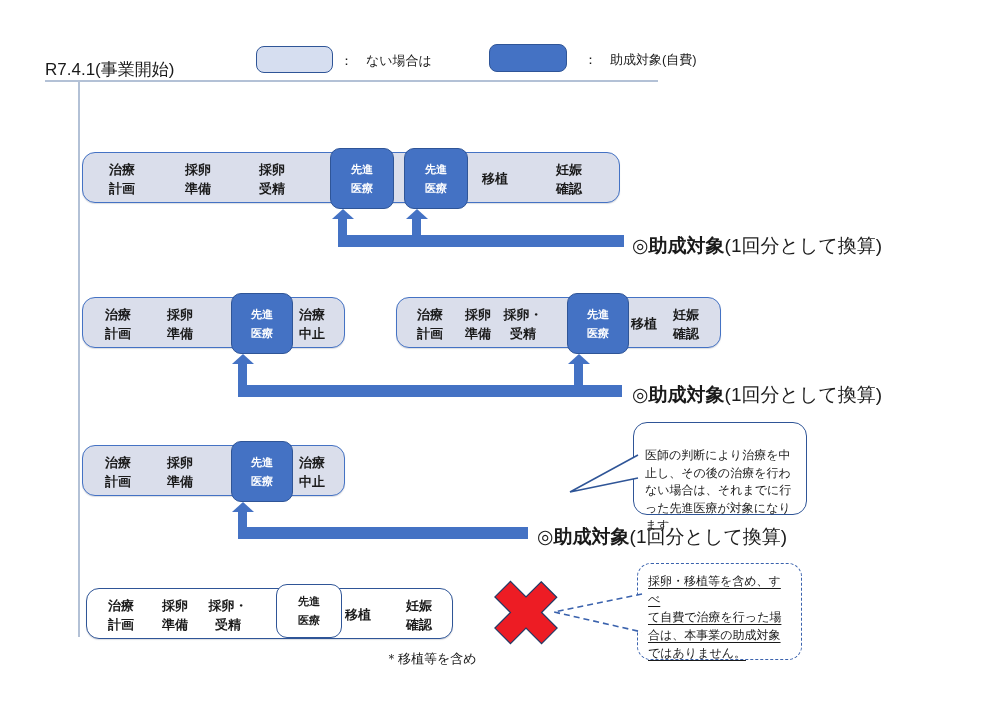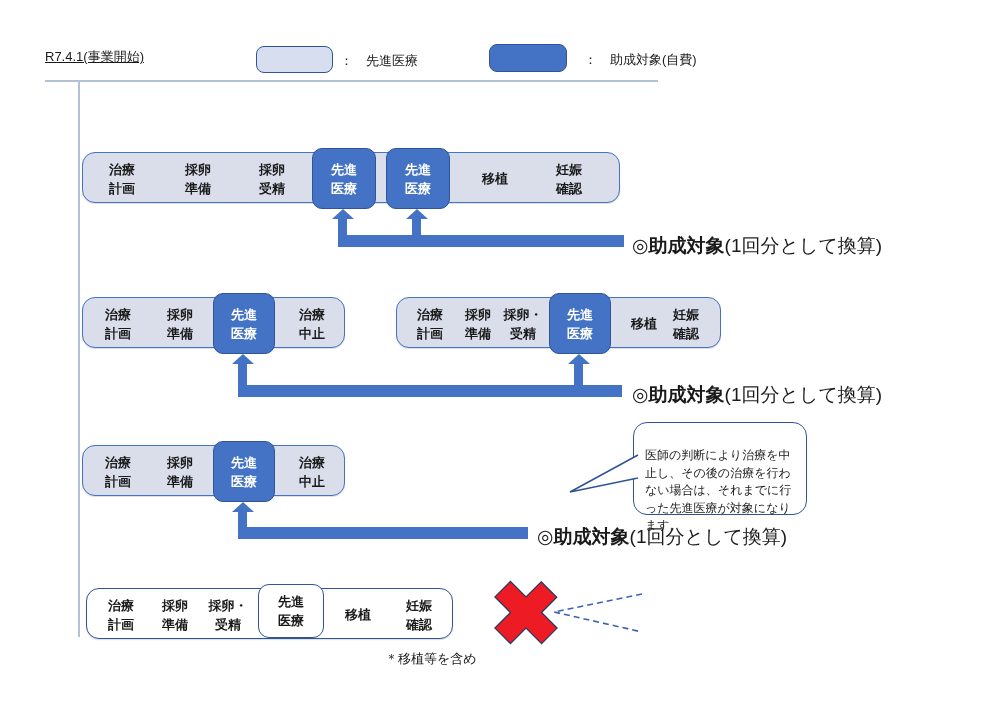--- a/index.html
+++ b/index.html
@@ -10,37 +10,37 @@
     --line:#b3c1d6;
     --red:#ed1c24;
     --ink:#1a1a1a;
   }
   html,body{margin:0;padding:0;background:#fff;}
   .canvas{
     position:relative;width:1000px;height:707px;background:#fff;overflow:hidden;
     font-family:"Liberation Sans","DejaVu Sans",sans-serif;color:var(--ink);
   }
   .txt{position:absolute;white-space:pre-line;}
-  .date-label{left:45px;top:48px;font-size:13px;text-decoration:underline;}
+  .date-label{left:45px;top:58px;font-size:17px;}
   .legend-swatch{position:absolute;box-sizing:border-box;border-radius:8px;}
   .legend-swatch.light{left:256px;top:46px;width:77px;height:27px;background:var(--legend-light);border:1.6px solid var(--accent-border);}
   .legend-swatch.dark{left:489px;top:44px;width:78px;height:28px;background:var(--accent);border:1.6px solid var(--accent-border);}
   .legend-label{font-size:13px;}
   .hline{position:absolute;left:45px;top:80px;width:613px;height:2px;background:var(--line);}
   .vline{position:absolute;left:78px;top:81px;width:2px;height:556px;background:var(--line);}
 
   .flow{position:absolute;box-sizing:border-box;background:var(--container-fill);
         border:1.5px solid var(--accent);border-radius:13px;box-shadow:0 1px 1px rgba(110,120,140,.25);}
   .flow.white{background:#fff;border-color:var(--accent-border);}
   .cell{position:absolute;top:0;height:51px;display:flex;align-items:center;justify-content:center;
         text-align:center;font-size:13px;font-weight:700;line-height:19px;white-space:pre-line;}
   .advbox{position:absolute;top:-5px;height:61px;box-sizing:border-box;background:var(--accent);
         border:1.4px solid var(--accent-border);border-radius:10px;color:#fff;
         display:flex;align-items:center;justify-content:center;text-align:center;
-        font-size:13px;font-weight:700;line-height:19px;white-space:pre-line;}
+        font-size:11px;font-weight:700;line-height:19px;white-space:pre-line;margin-left:18px;}
   .advbox.outline{background:#fff;color:var(--ink);height:54px;border-radius:11px;}
 
   .bar{position:absolute;height:12px;background:var(--accent);}
   .stem{position:absolute;width:9px;background:var(--accent);}
   .ahead{position:absolute;width:0;height:0;border-left:11px solid transparent;
          border-right:11px solid transparent;border-bottom:10px solid var(--accent);}
 
   .caption{position:absolute;font-size:19px;white-space:nowrap;}
   .caption b{font-weight:700;}
   .caption span{font-weight:400;}
@@ -54,21 +54,21 @@
 
   .note{font-size:13px;}
 </style>
 </head>
 <body>
 
 <div class="canvas">
 
   <div class="txt date-label">R7.4.1(事業開始)</div>
   <div class="legend-swatch light"></div>
-  <div class="txt legend-label" style="left:340px;top:52px">：　先進医療</div>
+  <div class="txt legend-label" style="left:340px;top:52px">：　ない場合は</div>
   <div class="legend-swatch dark"></div>
   <div class="txt legend-label" style="left:584px;top:51px">：　助成対象(自費)</div>
   <div class="hline"></div>
   <div class="vline"></div>
 
   <div class="flow" style="left:82px;top:152px;width:538px;height:51px">
     <div class="cell" style="left:8px;width:62px">治療
 計画</div>
     <div class="cell" style="left:84px;width:62px">採卵
 準備</div>
@@ -157,17 +157,21 @@
 確認</div>
   </div>
   <div class="txt note" style="left:385px;top:650px">＊移植等を含め</div>
 
   <svg class="tail" style="left:491px;top:580px" width="70" height="66" viewBox="0 0 70 66">
     <g transform="rotate(45 35 32.5)">
       <path d="M24,0 h22 v21.5 h22 v22 h-22 v22 h-22 v-22 H2 v-22 h22 z" fill="#ed1c24" stroke="#203864" stroke-width="1.2"></path>
     </g>
   </svg>
 
+  <div class="callout dashed" style="left:637px;top:563px;width:165px;height:97px"><span class="u">採卵・移植等を含め、すべ
+て自費で治療を行った場
+合は、本事業の助成対象
+ではありません。</span></div>
   <svg class="tail" style="left:550px;top:586px" width="94" height="54" viewBox="0 0 94 54">
     <path d="M92,8 L4,26 L92,46" fill="#ffffff" stroke="#3a62ad" stroke-width="1.6" stroke-dasharray="6,4"></path>
   </svg>
 
 </div>
 
 </body></html>

